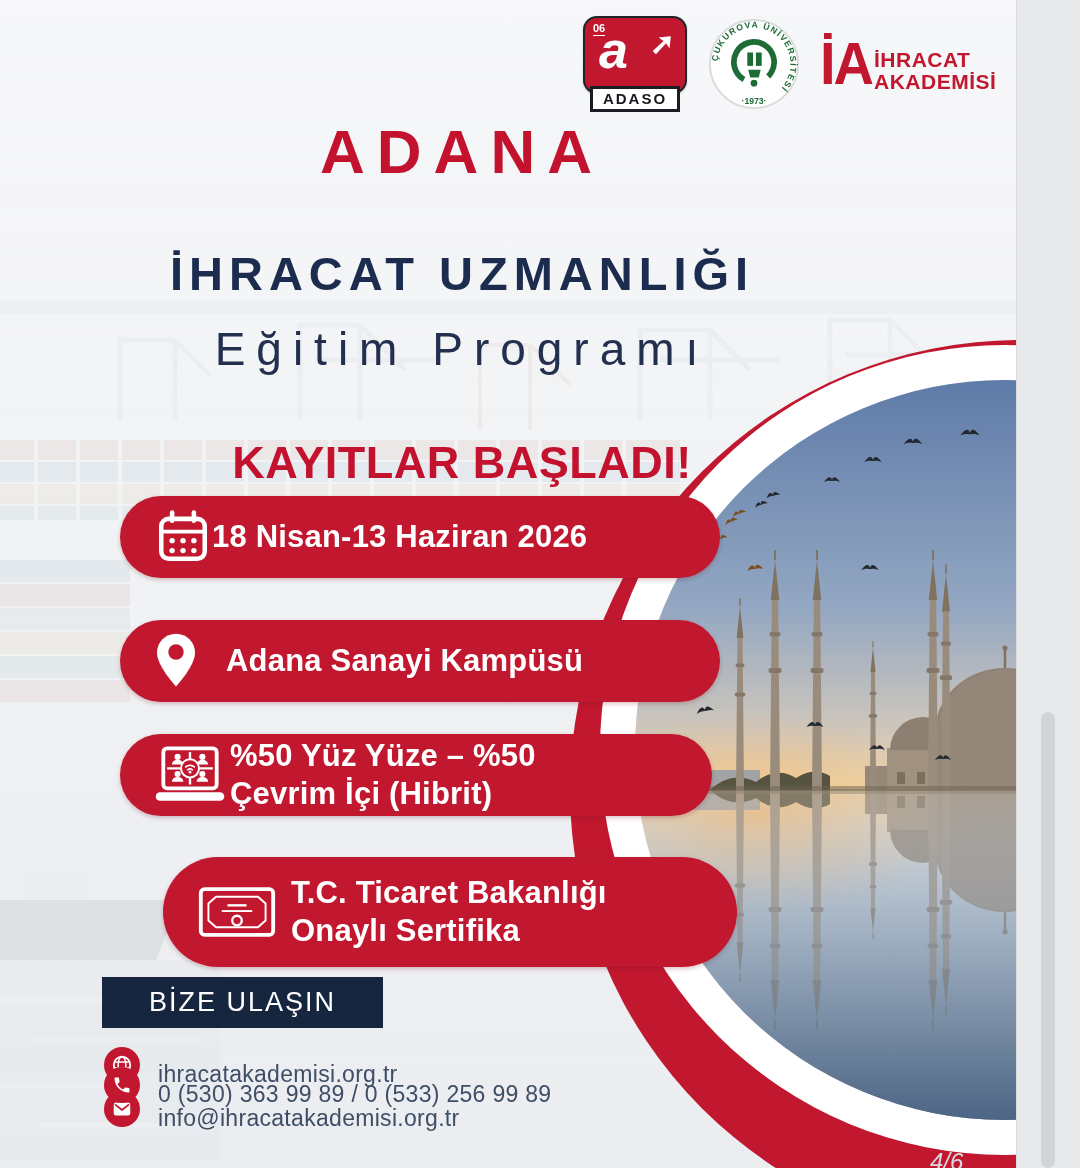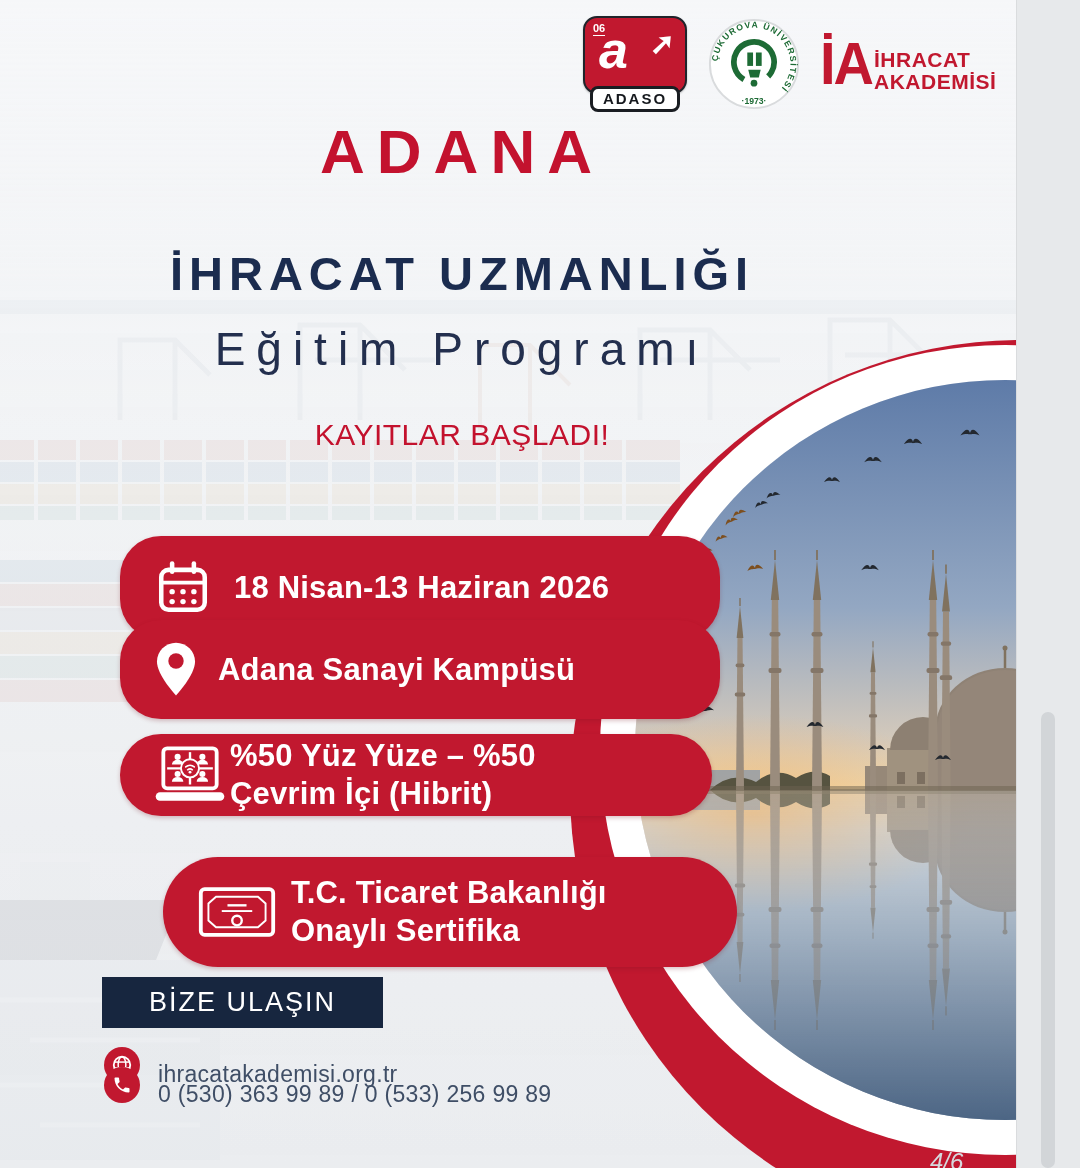--- a/index.html
+++ b/index.html
@@ -15,44 +15,44 @@
   .poster{position:absolute;left:0;top:0;width:1016px;height:1168px;overflow:hidden;
     background:linear-gradient(180deg,#f6f7f9 0%,#f0f2f4 35%,#ebedf0 70%,#e9ebee 100%);}
   .bg-photo{position:absolute;left:0;top:0;width:1016px;height:1168px;opacity:.5;}
   
   .logos{position:absolute;left:582px;top:16px;display:flex;align-items:center;gap:20px;}
   .adaso{width:106px;display:flex;flex-direction:column;align-items:center;}
   .adaso-sq{width:100px;height:74px;background:#c1182f;border-radius:14px;border:2px solid #20242b;position:relative;box-shadow:0 1px 2px rgba(0,0,0,.25);}
   .adaso-01{position:absolute;left:8px;top:4px;color:#fff;font-size:11px;font-weight:700;border-bottom:1.5px solid #fff;padding-bottom:1px;}
   .adaso-a{position:absolute;left:14px;top:6px;color:#fff;font-size:52px;font-weight:700;font-style:italic;line-height:1;}
   .adaso-arrow{position:absolute;right:10px;top:8px;color:#fff;font-size:30px;font-weight:700;transform:rotate(0deg);}
-  .adaso-bar{margin-top:-8px;background:#fff;border:3px solid #1a1d22;border-radius:8px;padding:1px 10px;z-index:2;}
+  .adaso-bar{margin-top:-8px;background:#fff;border:3px solid #1a1d22;border-radius:0;padding:1px 10px;z-index:2;}
   .adaso-name{font-size:15px;font-weight:800;letter-spacing:2px;color:#15181d;}
   .cu-seal{width:92px;height:92px;}
   .ia-logo{display:flex;align-items:flex-end;gap:2px;}
   .ia-mono{font-size:56px;font-weight:800;color:#c1182f;letter-spacing:-2px;line-height:1;transform:scaleY(1.05);}
   .ia-words{display:flex;flex-direction:column;line-height:1.02;}
   .ia-w{font-size:21px;font-weight:800;color:#c1182f;letter-spacing:.5px;}
   
   .t-box{position:absolute;left:112px;width:700px;text-align:center;}
   .t-city{top:116px;font-size:62px;font-weight:800;letter-spacing:12px;color:#c3122e;}
   .t-program{top:246px;font-size:47px;font-weight:800;letter-spacing:6px;color:#1b2c4f;}
   .t-sub{top:322px;font-size:46px;font-weight:500;letter-spacing:11px;color:#232f4e;}
-  .t-announce{top:418px;font-size:30px;font-weight:400;letter-spacing:.5px;color:#c3122e;}
+  .t-announce{top:437px;font-size:45px;font-weight:700;letter-spacing:.5px;color:#c3122e;}
   
   .circle-red{position:absolute;left:570px;top:340px;width:900px;height:900px;border-radius:50%;background:#c1182f;}
   .circle-white{position:absolute;left:600px;top:345px;width:810px;height:810px;border-radius:50%;background:#fff;}
   .circle-photo{position:absolute;left:635px;top:380px;width:740px;height:740px;border-radius:50%;overflow:hidden;box-shadow:inset 0 0 40px rgba(20,30,60,.15);}
   .page-ind{position:absolute;left:930px;top:1148px;font-size:24px;font-style:italic;color:#d6d9dd;z-index:6;}
   
   .pill{position:absolute;background:#c1182f;display:flex;align-items:center;color:#fff;z-index:3;box-shadow:0 2px 4px rgba(120,20,30,.25);}
   .pill .txt{font-weight:800;font-size:31px;line-height:1.22;letter-spacing:.2px;}
   .pill .picon{flex:0 0 auto;display:flex;align-items:center;justify-content:center;}
-  .pill1{left:120px;top:496px;width:566px;height:104px;border-radius:41px;padding-left:34px;gap:22px;margin-top:40px;}
-  .pill2{left:120px;top:620px;width:566px;height:99px;border-radius:41px;padding-left:34px;gap:20px;}
+  .pill1{left:120px;top:496px;width:566px;height:82px;border-radius:41px;padding-left:34px;}
+  .pill2{left:120px;top:620px;width:566px;height:82px;border-radius:41px;padding-left:34px;gap:28px;}
   .pill3{left:120px;top:734px;width:562px;height:82px;border-radius:55px;padding-left:30px;}
   .pill4{left:163px;top:857px;width:540px;height:110px;border-radius:55px;padding-left:34px;gap:14px;}
   
   .contact-head{position:absolute;left:102px;top:977px;width:281px;height:51px;background:#17263f;display:flex;align-items:center;justify-content:center;z-index:3;}
   .contact-head span{color:#fff;font-weight:400;font-size:27px;letter-spacing:2px;}
   .c-row{position:absolute;left:104px;display:flex;align-items:center;gap:18px;z-index:3;}
   .c-ic{width:36px;height:36px;border-radius:50%;background:#c1182f;display:flex;align-items:center;justify-content:center;flex:0 0 auto;}
   .c-txt{font-size:23px;font-weight:500;color:#3f4e66;letter-spacing:.3px;margin-top:19px;}
   .row1{top:1042px;}.row2{top:1086px;}.row3{top:1062px;text-align:center;}
 </style>
@@ -345,20 +345,29 @@
       <svg width="22" height="22" viewBox="0 0 24 24">
         <circle cx="12" cy="12" r="9" fill="none" stroke="#fff" stroke-width="2"></circle>
         <ellipse cx="12" cy="12" rx="4.2" ry="9" fill="none" stroke="#fff" stroke-width="1.6"></ellipse>
         <line x1="4" y1="8.8" x2="20" y2="8.8" stroke="#fff" stroke-width="1.6"></line>
         <line x1="4" y1="15.2" x2="20" y2="15.2" stroke="#fff" stroke-width="1.6"></line>
       </svg>
     </span>
     <span class="c-txt">ihracatakademisi.org.tr</span>
   </div>
 
+  <div class="c-row row2">
+    <span class="c-ic">
+      <svg width="22" height="22" viewBox="0 0 24 24">
+        <rect x="3" y="5" width="18" height="14" rx="2.5" fill="#fff"></rect>
+        <path d="M5 7.5 L12 13 L19 7.5" fill="none" stroke="#c1182f" stroke-width="2" stroke-linecap="round" stroke-linejoin="round"></path>
+      </svg>
+    </span>
+    <span class="c-txt">info@ihracatakademisi.org.tr</span>
+  </div>
 
   <div class="c-row row3">
     <span class="c-ic">
       <svg width="20" height="20" viewBox="0 0 24 24">
         <path d="M6.6 10.8c1.4 2.8 3.8 5.1 6.6 6.6l2.2-2.2c.3-.3.7-.4 1-.2 1.1.4 2.3.6 3.6.6.6 0 1 .4 1 1V20c0 .6-.4 1-1 1C10.6 21 3 13.4 3 4c0-.6.4-1 1-1h3.5c.6 0 1 .4 1 1 0 1.2.2 2.4.6 3.6.1.3 0 .7-.2 1l-2.3 2.2z" fill="#fff"></path>
       </svg>
     </span>
     <span class="c-txt">0 (530) 363 99 89 / 0 (533) 256 99 89</span>
   </div>
 

